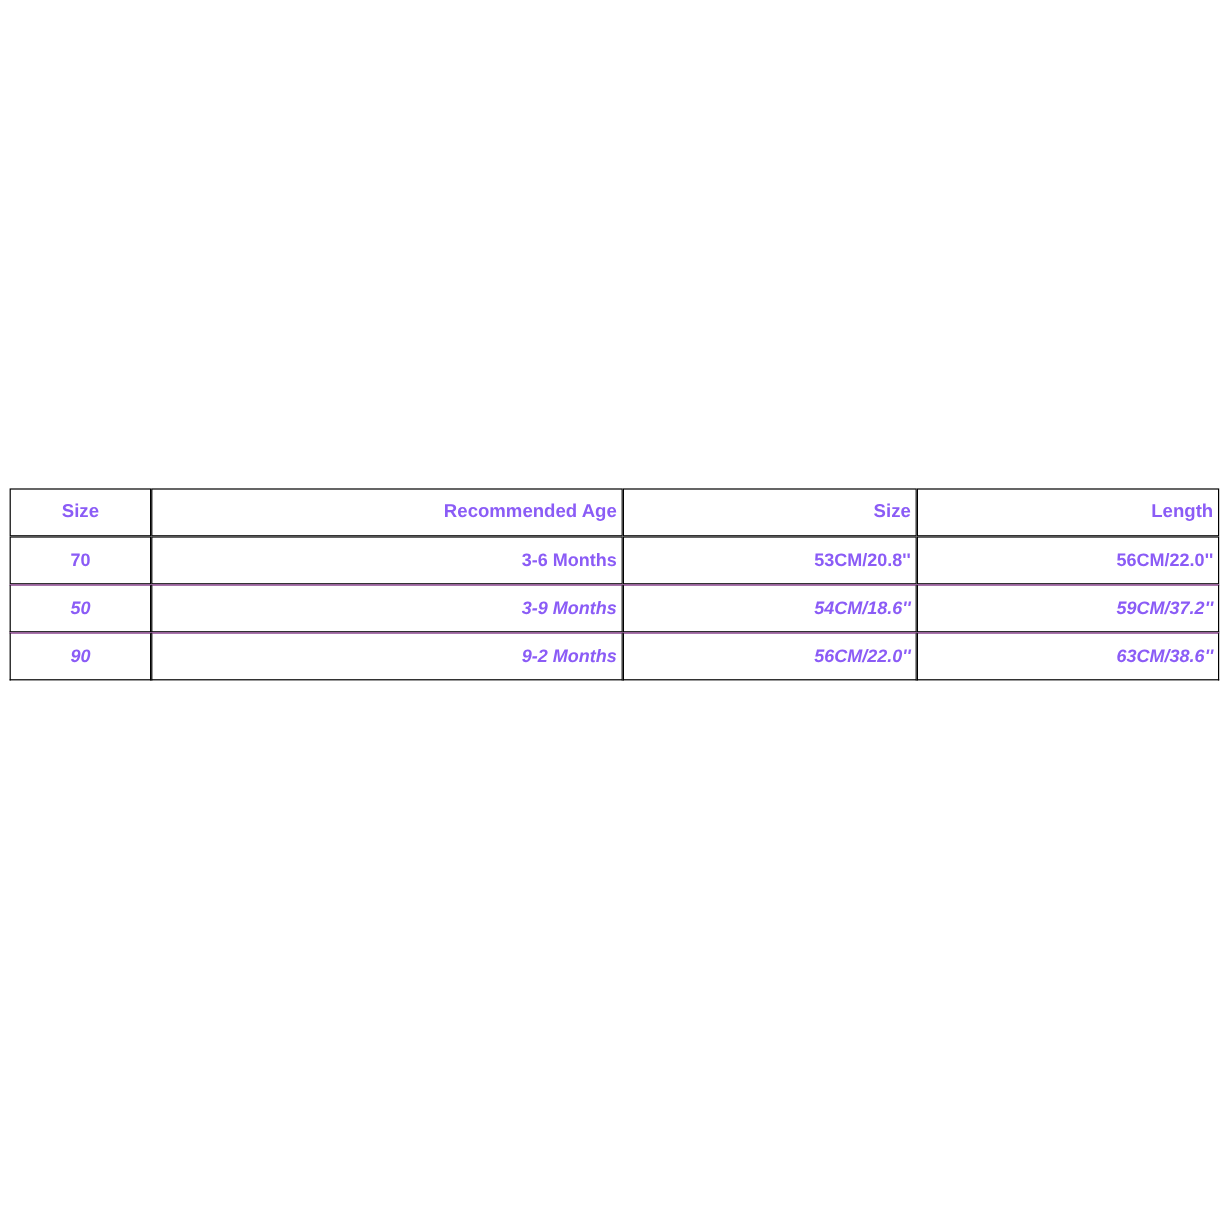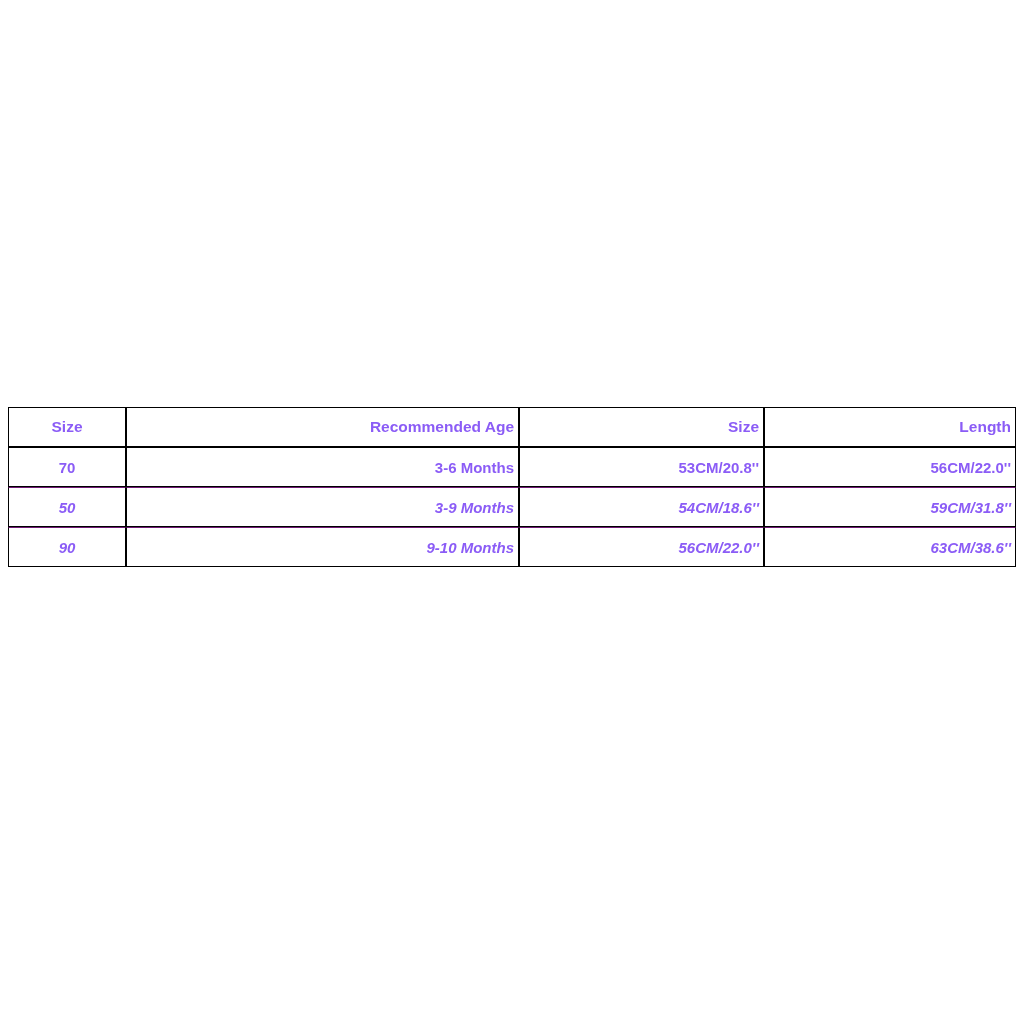--- a/index.html
+++ b/index.html
@@ -74,22 +74,22 @@
     <tr>
       <td>70</td>
       <td>3-6 Months</td>
       <td>53CM/20.8''</td>
       <td>56CM/22.0''</td>
     </tr>
     <tr>
       <td>50</td>
       <td>3-9 Months</td>
       <td>54CM/18.6''</td>
-      <td>59CM/31.8''</td>
+      <td>59CM/37.2''</td>
     </tr>
     <tr>
       <td>90</td>
-      <td>9-10 Months</td>
+      <td>9-2 Months</td>
       <td>56CM/22.0''</td>
       <td>63CM/38.6''</td>
     </tr>
   </tbody>
 </table>
 
 </body></html>

